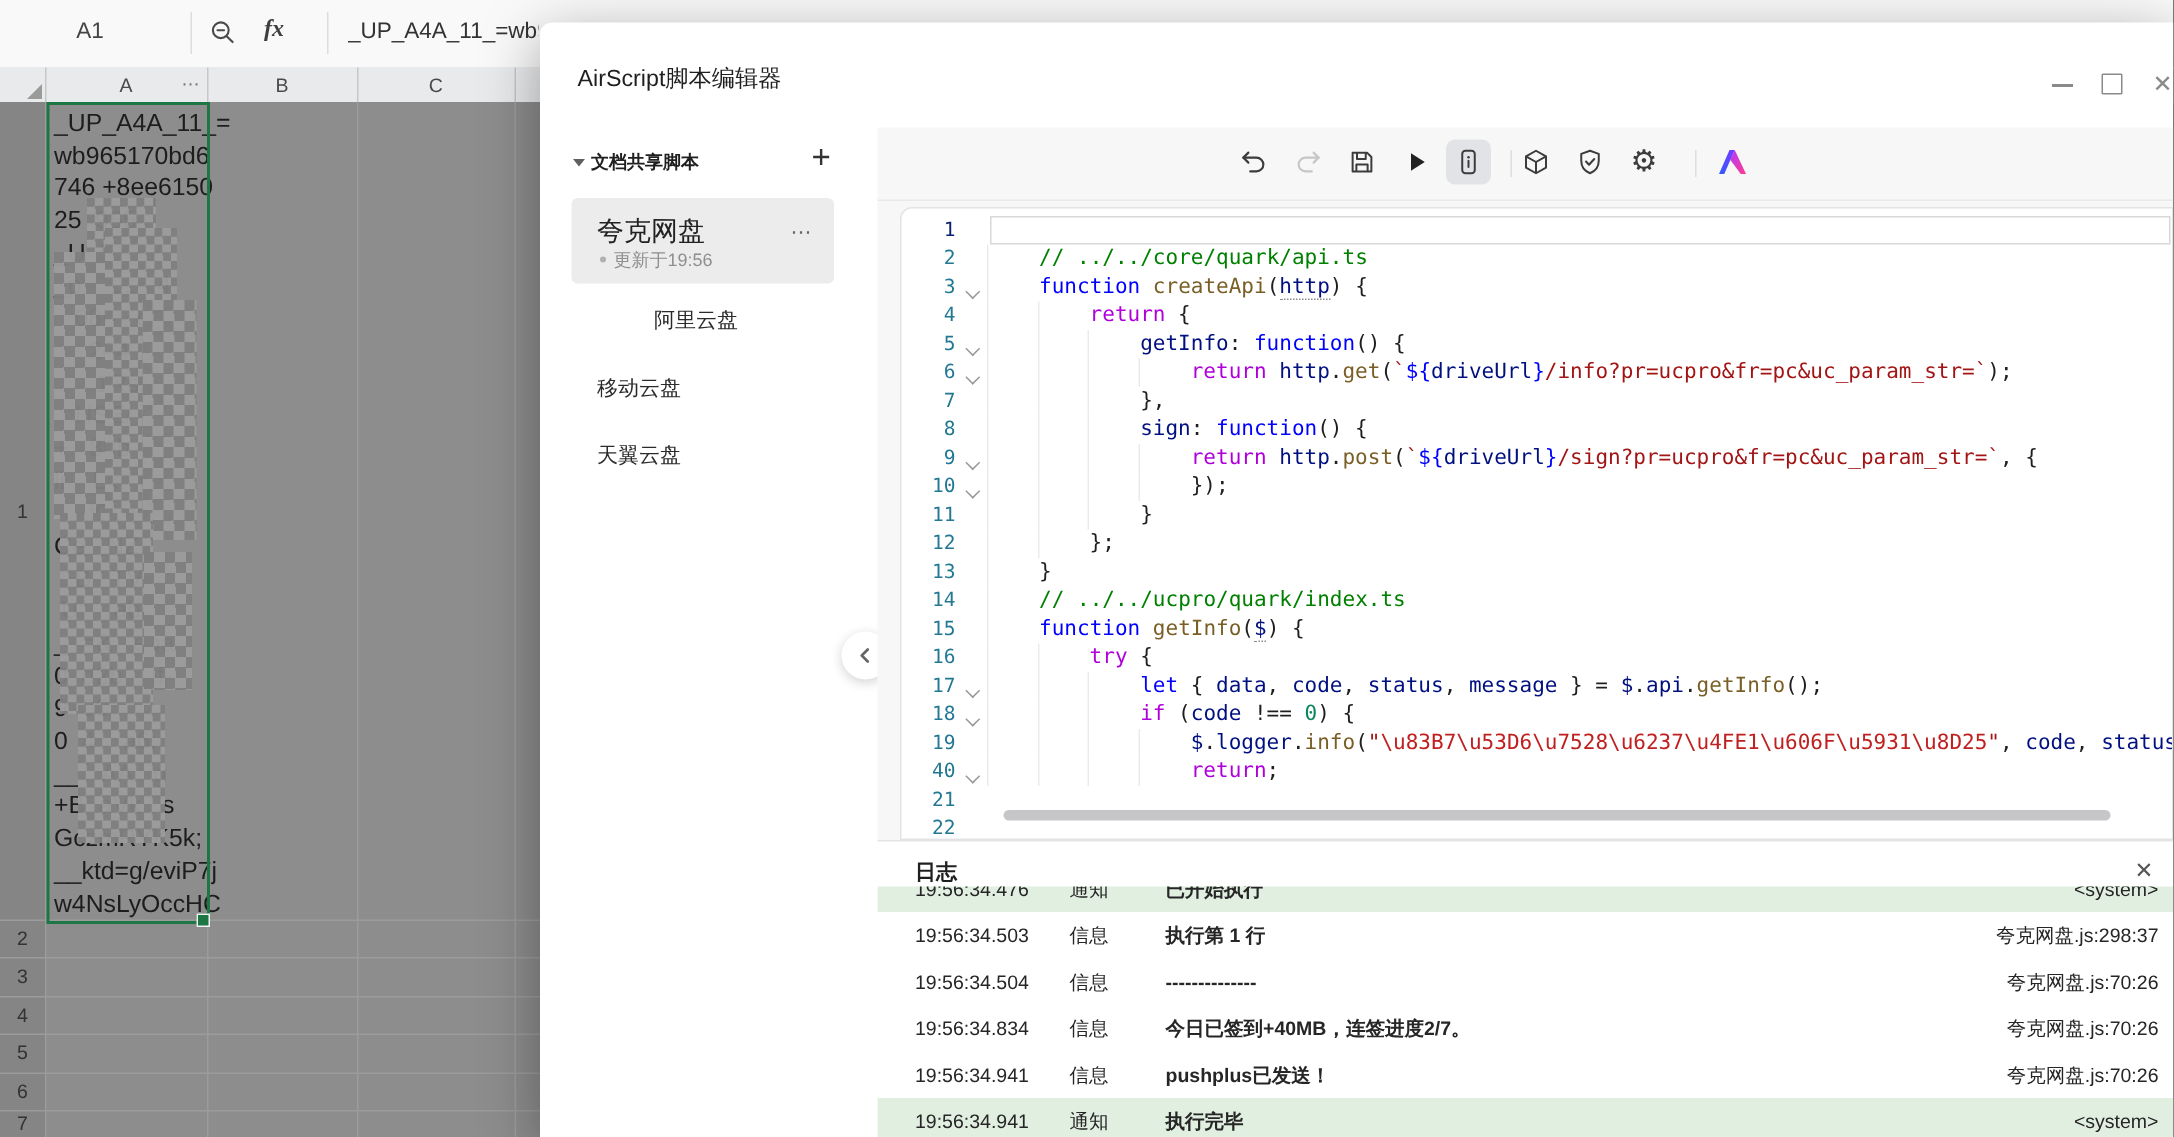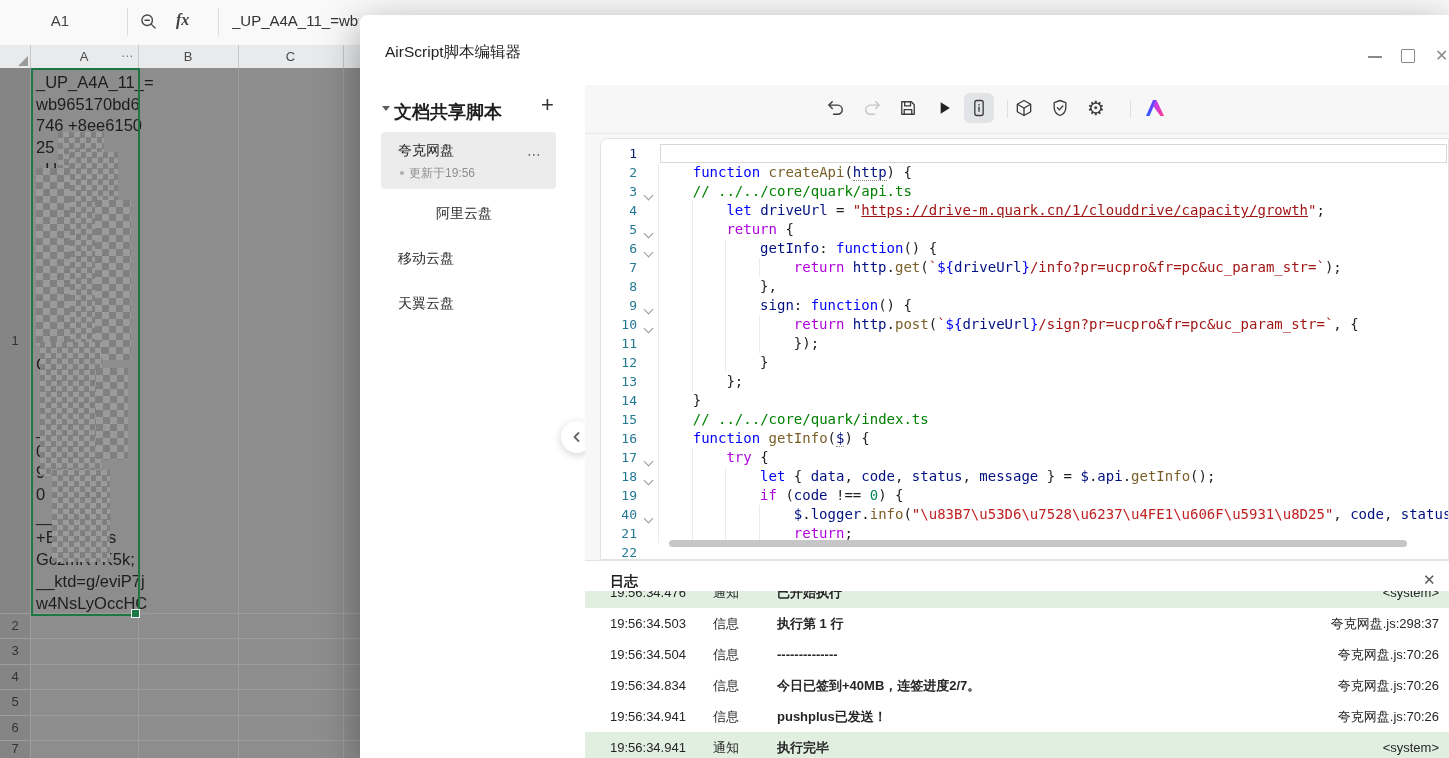--- a/index.html
+++ b/index.html
@@ -32,24 +32,24 @@
 
   
   .dialog{position:absolute;left:360px;top:15px;width:1089px;height:743px;background:#fff;
           border-radius:8px 0 0 0;box-shadow:0 10px 40px rgba(0,0,0,.35);overflow:hidden;}
   .dlg-title{position:absolute;left:25px;top:27px;font-size:15.5px;font-weight:normal;color:#1f1f1f;}
   .win-min{position:absolute;left:1008px;top:41px;width:14px;height:2px;background:#8a8a8a;cursor:pointer;}
   .win-max{position:absolute;left:1041px;top:34px;width:12px;height:12px;border:1.6px solid #8a8a8a;border-radius:1px;cursor:pointer;}
   .win-close{position:absolute;left:1075px;top:31px;font-size:16px;color:#8a8a8a;cursor:pointer;}
 
   .side-tri{position:absolute;left:22px;top:91px;width:0;height:0;border-top:5px solid #5f5f5f;border-left:4px solid transparent;border-right:4px solid transparent;}
-  .side-group{position:absolute;left:34px;top:85px;font-size:18px;font-weight:bold;color:#1f1f1f;}
+  .side-group{position:absolute;left:34px;top:85px;font-size:12px;font-weight:bold;color:#1f1f1f;}
   .side-plus{position:absolute;left:181px;top:79px;font-size:22px;color:#333;cursor:pointer;line-height:22px;}
   .side-card{position:absolute;left:21px;top:117px;width:175px;height:57px;background:#ececec;border-radius:4px;cursor:pointer;}
-  .side-card-title{position:absolute;left:17px;top:10px;font-size:14px;color:#222;}
+  .side-card-title{position:absolute;left:17px;top:10px;font-size:18px;color:#222;}
   .side-dot{position:absolute;left:19px;top:39px;width:4px;height:4px;border-radius:50%;background:#b0b0b0;}
   .side-card-meta{position:absolute;left:28px;top:33px;font-size:12px;color:#8f8f8f;}
   .side-more{position:absolute;right:14px;top:14px;font-size:14px;color:#666;letter-spacing:1px;cursor:pointer;}
   .side-item{position:absolute;left:38px;height:18px;font-size:14px;color:#2b2b2b;cursor:pointer;}
   .collapse-btn{position:absolute;left:201px;top:406px;width:32px;height:32px;border-radius:50%;background:#fff;
                 box-shadow:0 2px 8px rgba(0,0,0,.18);cursor:pointer;}
 
   .main-bg{position:absolute;left:225px;top:70px;width:864px;height:673px;background:#f7f7f8;}
   .toolbar{position:absolute;left:225px;top:70px;width:864px;height:48px;border-bottom:1px solid #e9e9ea;}
   .tbtn{position:absolute;top:8px;width:30px;height:30px;display:flex;align-items:center;justify-content:center;cursor:pointer;border-radius:6px;}
@@ -349,34 +349,33 @@
           </div>
           <div class="grow">
             <span class="lnum">21</span>
           </div>
           <div class="grow">
             <span class="lnum">22</span>
           </div>
         </div>
       <div class="codelines" id="codelines">
           <div class="crow"></div>
+          <div class="crow"><span class="ind">    </span><span class="tk-cmt">// ../../core/quark/api.ts</span></div>
           <div class="crow"><span class="ind">    </span><span class="tk-k">function </span><span class="tk-fn">createApi</span><span class="tk-pun">(</span><span class="tk-varu">http</span><span class="tk-pun">) {</span></div>
-          <div class="crow"><span class="ind">    </span><span class="tk-cmt">// ../../core/quark/api.ts</span></div>
-          <div class="crow"><span class="ind">    </span><span class="ind">    </span><span class="tk-k">let </span><span class="tk-var">driveUrl</span><span class="tk-pun"> = </span><span class="tk-str">"</span><span class="tk-lnk">https://drive-m.quark.cn/1/clouddrive/capacity/growth</span><span class="tk-str">"</span><span class="tk-pun">;</span></div>
           <div class="crow"><span class="ind">    </span><span class="ind">    </span><span class="tk-ctl">return</span><span class="tk-pun"> {</span></div>
           <div class="crow"><span class="ind">    </span><span class="ind">    </span><span class="ind">    </span><span class="tk-prop">getInfo</span><span class="tk-pun">: </span><span class="tk-k">function</span><span class="tk-pun">() {</span></div>
           <div class="crow"><span class="ind">    </span><span class="ind">    </span><span class="ind">    </span><span class="ind">    </span><span class="tk-ctl">return </span><span class="tk-var">http</span><span class="tk-pun">.</span><span class="tk-fn">get</span><span class="tk-pun">(</span><span class="tk-str">`</span><span class="tk-tpl">${</span><span class="tk-var">driveUrl</span><span class="tk-tpl">}</span><span class="tk-str">/info?pr=ucpro&amp;fr=pc&amp;uc_param_str=`</span><span class="tk-pun">);</span></div>
           <div class="crow"><span class="ind">    </span><span class="ind">    </span><span class="ind">    </span><span class="tk-pun">},</span></div>
           <div class="crow"><span class="ind">    </span><span class="ind">    </span><span class="ind">    </span><span class="tk-prop">sign</span><span class="tk-pun">: </span><span class="tk-k">function</span><span class="tk-pun">() {</span></div>
           <div class="crow"><span class="ind">    </span><span class="ind">    </span><span class="ind">    </span><span class="ind">    </span><span class="tk-ctl">return </span><span class="tk-var">http</span><span class="tk-pun">.</span><span class="tk-fn">post</span><span class="tk-pun">(</span><span class="tk-str">`</span><span class="tk-tpl">${</span><span class="tk-var">driveUrl</span><span class="tk-tpl">}</span><span class="tk-str">/sign?pr=ucpro&amp;fr=pc&amp;uc_param_str=`</span><span class="tk-pun">, {</span></div>
           <div class="crow"><span class="ind">    </span><span class="ind">    </span><span class="ind">    </span><span class="ind">    </span><span class="tk-pun">});</span></div>
           <div class="crow"><span class="ind">    </span><span class="ind">    </span><span class="ind">    </span><span class="tk-pun">}</span></div>
           <div class="crow"><span class="ind">    </span><span class="ind">    </span><span class="tk-pun">};</span></div>
           <div class="crow"><span class="ind">    </span><span class="tk-pun">}</span></div>
-          <div class="crow"><span class="ind">    </span><span class="tk-cmt">// ../../core/quark/index.ts</span></div>
+          <div class="crow"><span class="ind">    </span><span class="tk-cmt">// ../../ucpro/quark/index.ts</span></div>
           <div class="crow"><span class="ind">    </span><span class="tk-k">function </span><span class="tk-fn">getInfo</span><span class="tk-pun">(</span><span class="tk-varu">$</span><span class="tk-pun">) {</span></div>
           <div class="crow"><span class="ind">    </span><span class="ind">    </span><span class="tk-ctl">try</span><span class="tk-pun"> {</span></div>
           <div class="crow"><span class="ind">    </span><span class="ind">    </span><span class="ind">    </span><span class="tk-k">let </span><span class="tk-pun">{ </span><span class="tk-var">data</span><span class="tk-pun">, </span><span class="tk-var">code</span><span class="tk-pun">, </span><span class="tk-var">status</span><span class="tk-pun">, </span><span class="tk-var">message</span><span class="tk-pun"> } = </span><span class="tk-var">$</span><span class="tk-pun">.</span><span class="tk-prop">api</span><span class="tk-pun">.</span><span class="tk-fn">getInfo</span><span class="tk-pun">();</span></div>
           <div class="crow"><span class="ind">    </span><span class="ind">    </span><span class="ind">    </span><span class="tk-ctl">if</span><span class="tk-pun"> (</span><span class="tk-var">code</span><span class="tk-pun"> !== </span><span class="tk-num">0</span><span class="tk-pun">) {</span></div>
           <div class="crow"><span class="ind">    </span><span class="ind">    </span><span class="ind">    </span><span class="ind">    </span><span class="tk-var">$</span><span class="tk-pun">.</span><span class="tk-prop">logger</span><span class="tk-pun">.</span><span class="tk-fn">info</span><span class="tk-pun">(</span><span class="tk-str">"</span><span class="tk-esc">\u83B7\u53D6\u7528\u6237\u4FE1\u606F\u5931\u8D25</span><span class="tk-str">"</span><span class="tk-pun">, </span><span class="tk-var">code</span><span class="tk-pun">, </span><span class="tk-var">status</span></div>
           <div class="crow"><span class="ind">    </span><span class="ind">    </span><span class="ind">    </span><span class="ind">    </span><span class="tk-ctl">return</span><span class="tk-pun">;</span></div>
         </div>
       <div class="hscroll"></div>
     </div>
 

